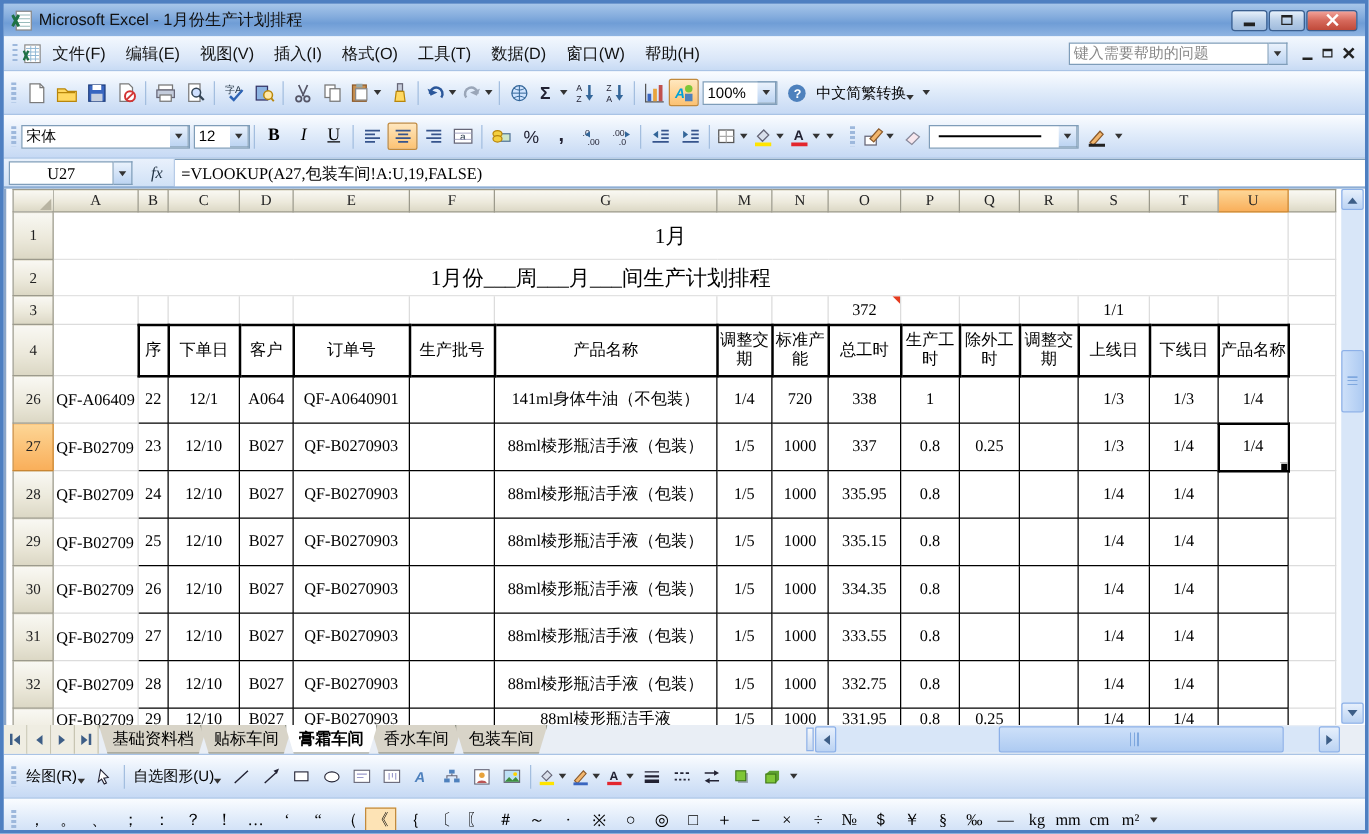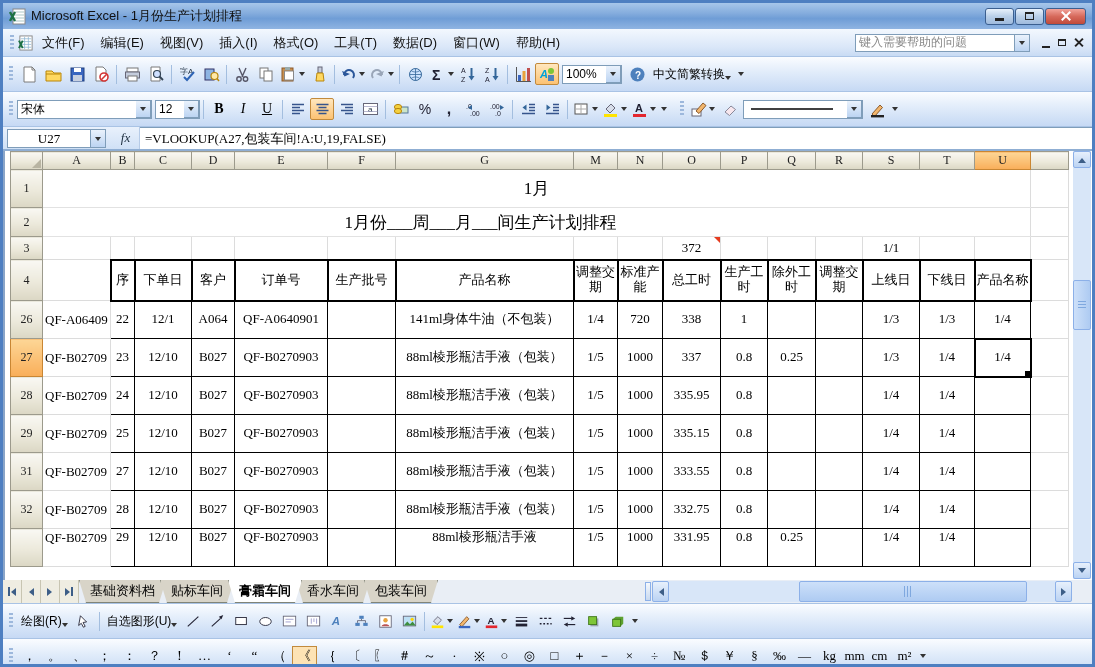--- a/index.html
+++ b/index.html
@@ -645,20 +645,40 @@
             <td class="d">335.15</td>
             <td class="d">0.8</td>
             <td class="d"></td>
             <td class="d"></td>
             <td class="d">1/4</td>
             <td class="d">1/4</td>
             <td class="d"></td>
             <td class="sc"></td>
       </tr>
       <tr style="height:38px">
+        <th class="hcell">30</th>
+        <td class="ac">QF-B02709</td>
+            <td class="d">26</td>
+            <td class="d">12/10</td>
+            <td class="d">B027</td>
+            <td class="d">QF-B0270903</td>
+            <td class="d"></td>
+            <td class="d">88ml棱形瓶洁手液（包装）</td>
+            <td class="d">1/5</td>
+            <td class="d">1000</td>
+            <td class="d">334.35</td>
+            <td class="d">0.8</td>
+            <td class="d"></td>
+            <td class="d"></td>
+            <td class="d">1/4</td>
+            <td class="d">1/4</td>
+            <td class="d"></td>
+            <td class="sc"></td>
+      </tr>
+      <tr style="height:38px">
         <th class="hcell">31</th>
         <td class="ac">QF-B02709</td>
             <td class="d">27</td>
             <td class="d">12/10</td>
             <td class="d">B027</td>
             <td class="d">QF-B0270903</td>
             <td class="d"></td>
             <td class="d">88ml棱形瓶洁手液（包装）</td>
             <td class="d">1/5</td>
             <td class="d">1000</td>

